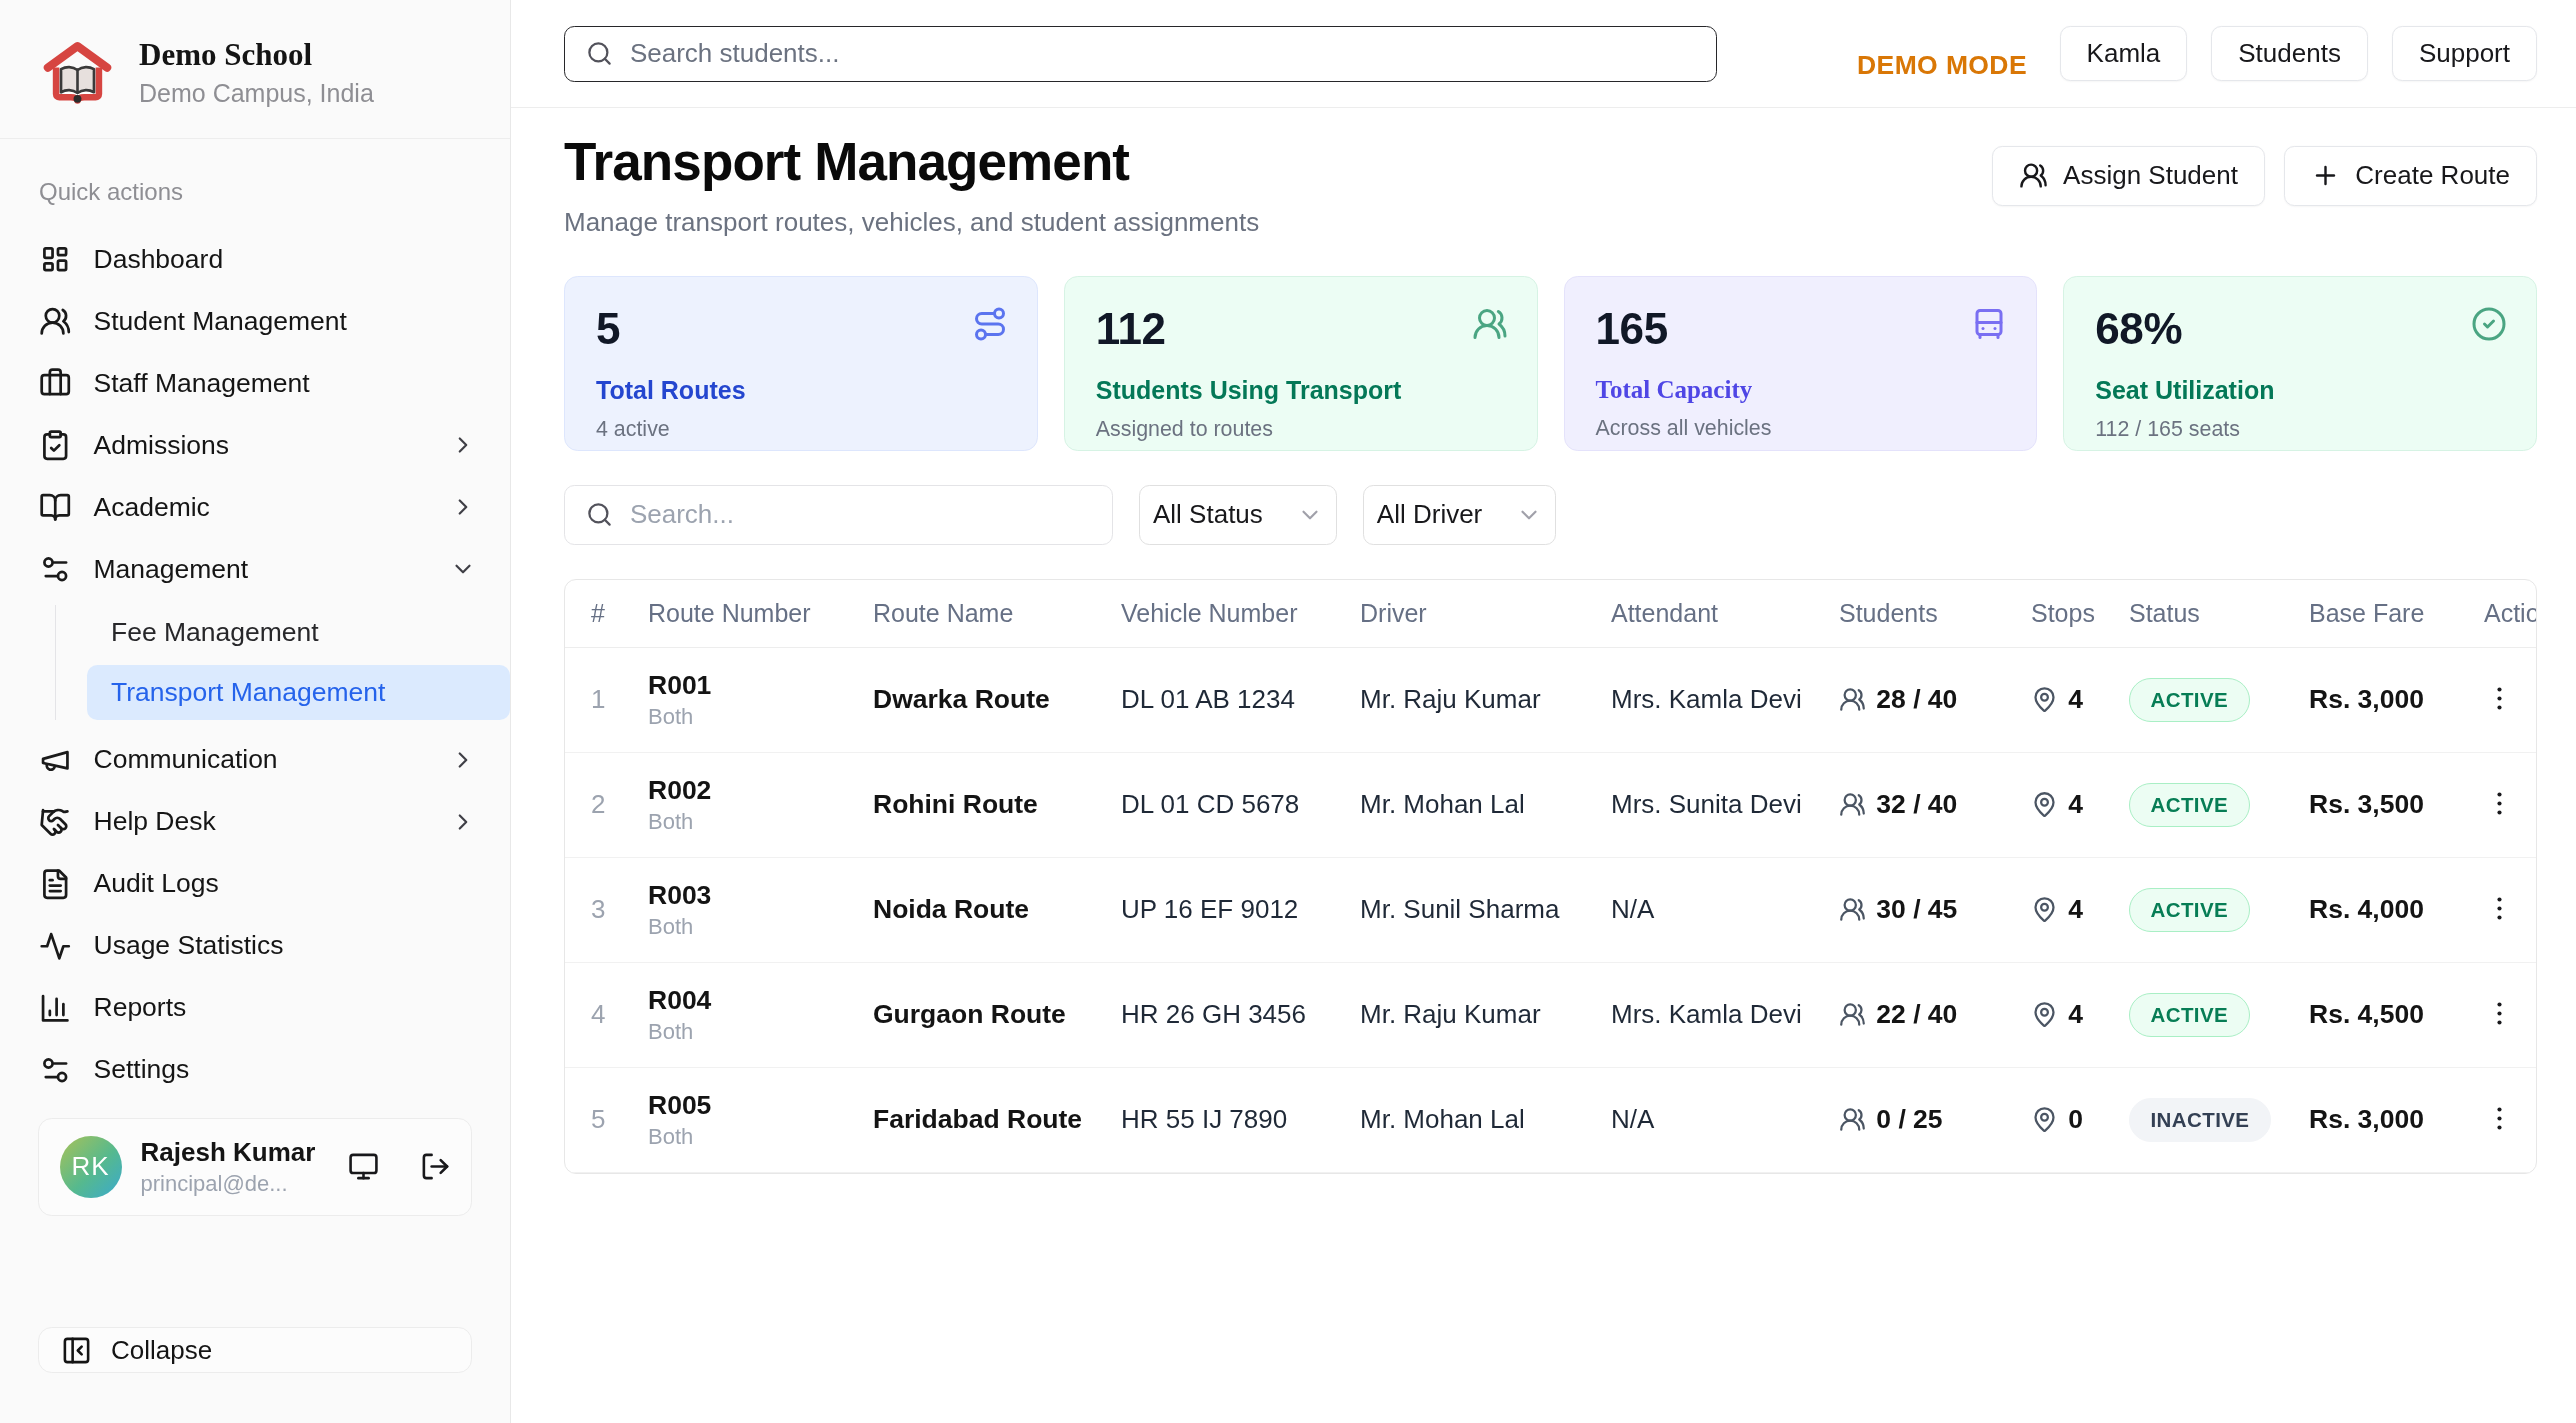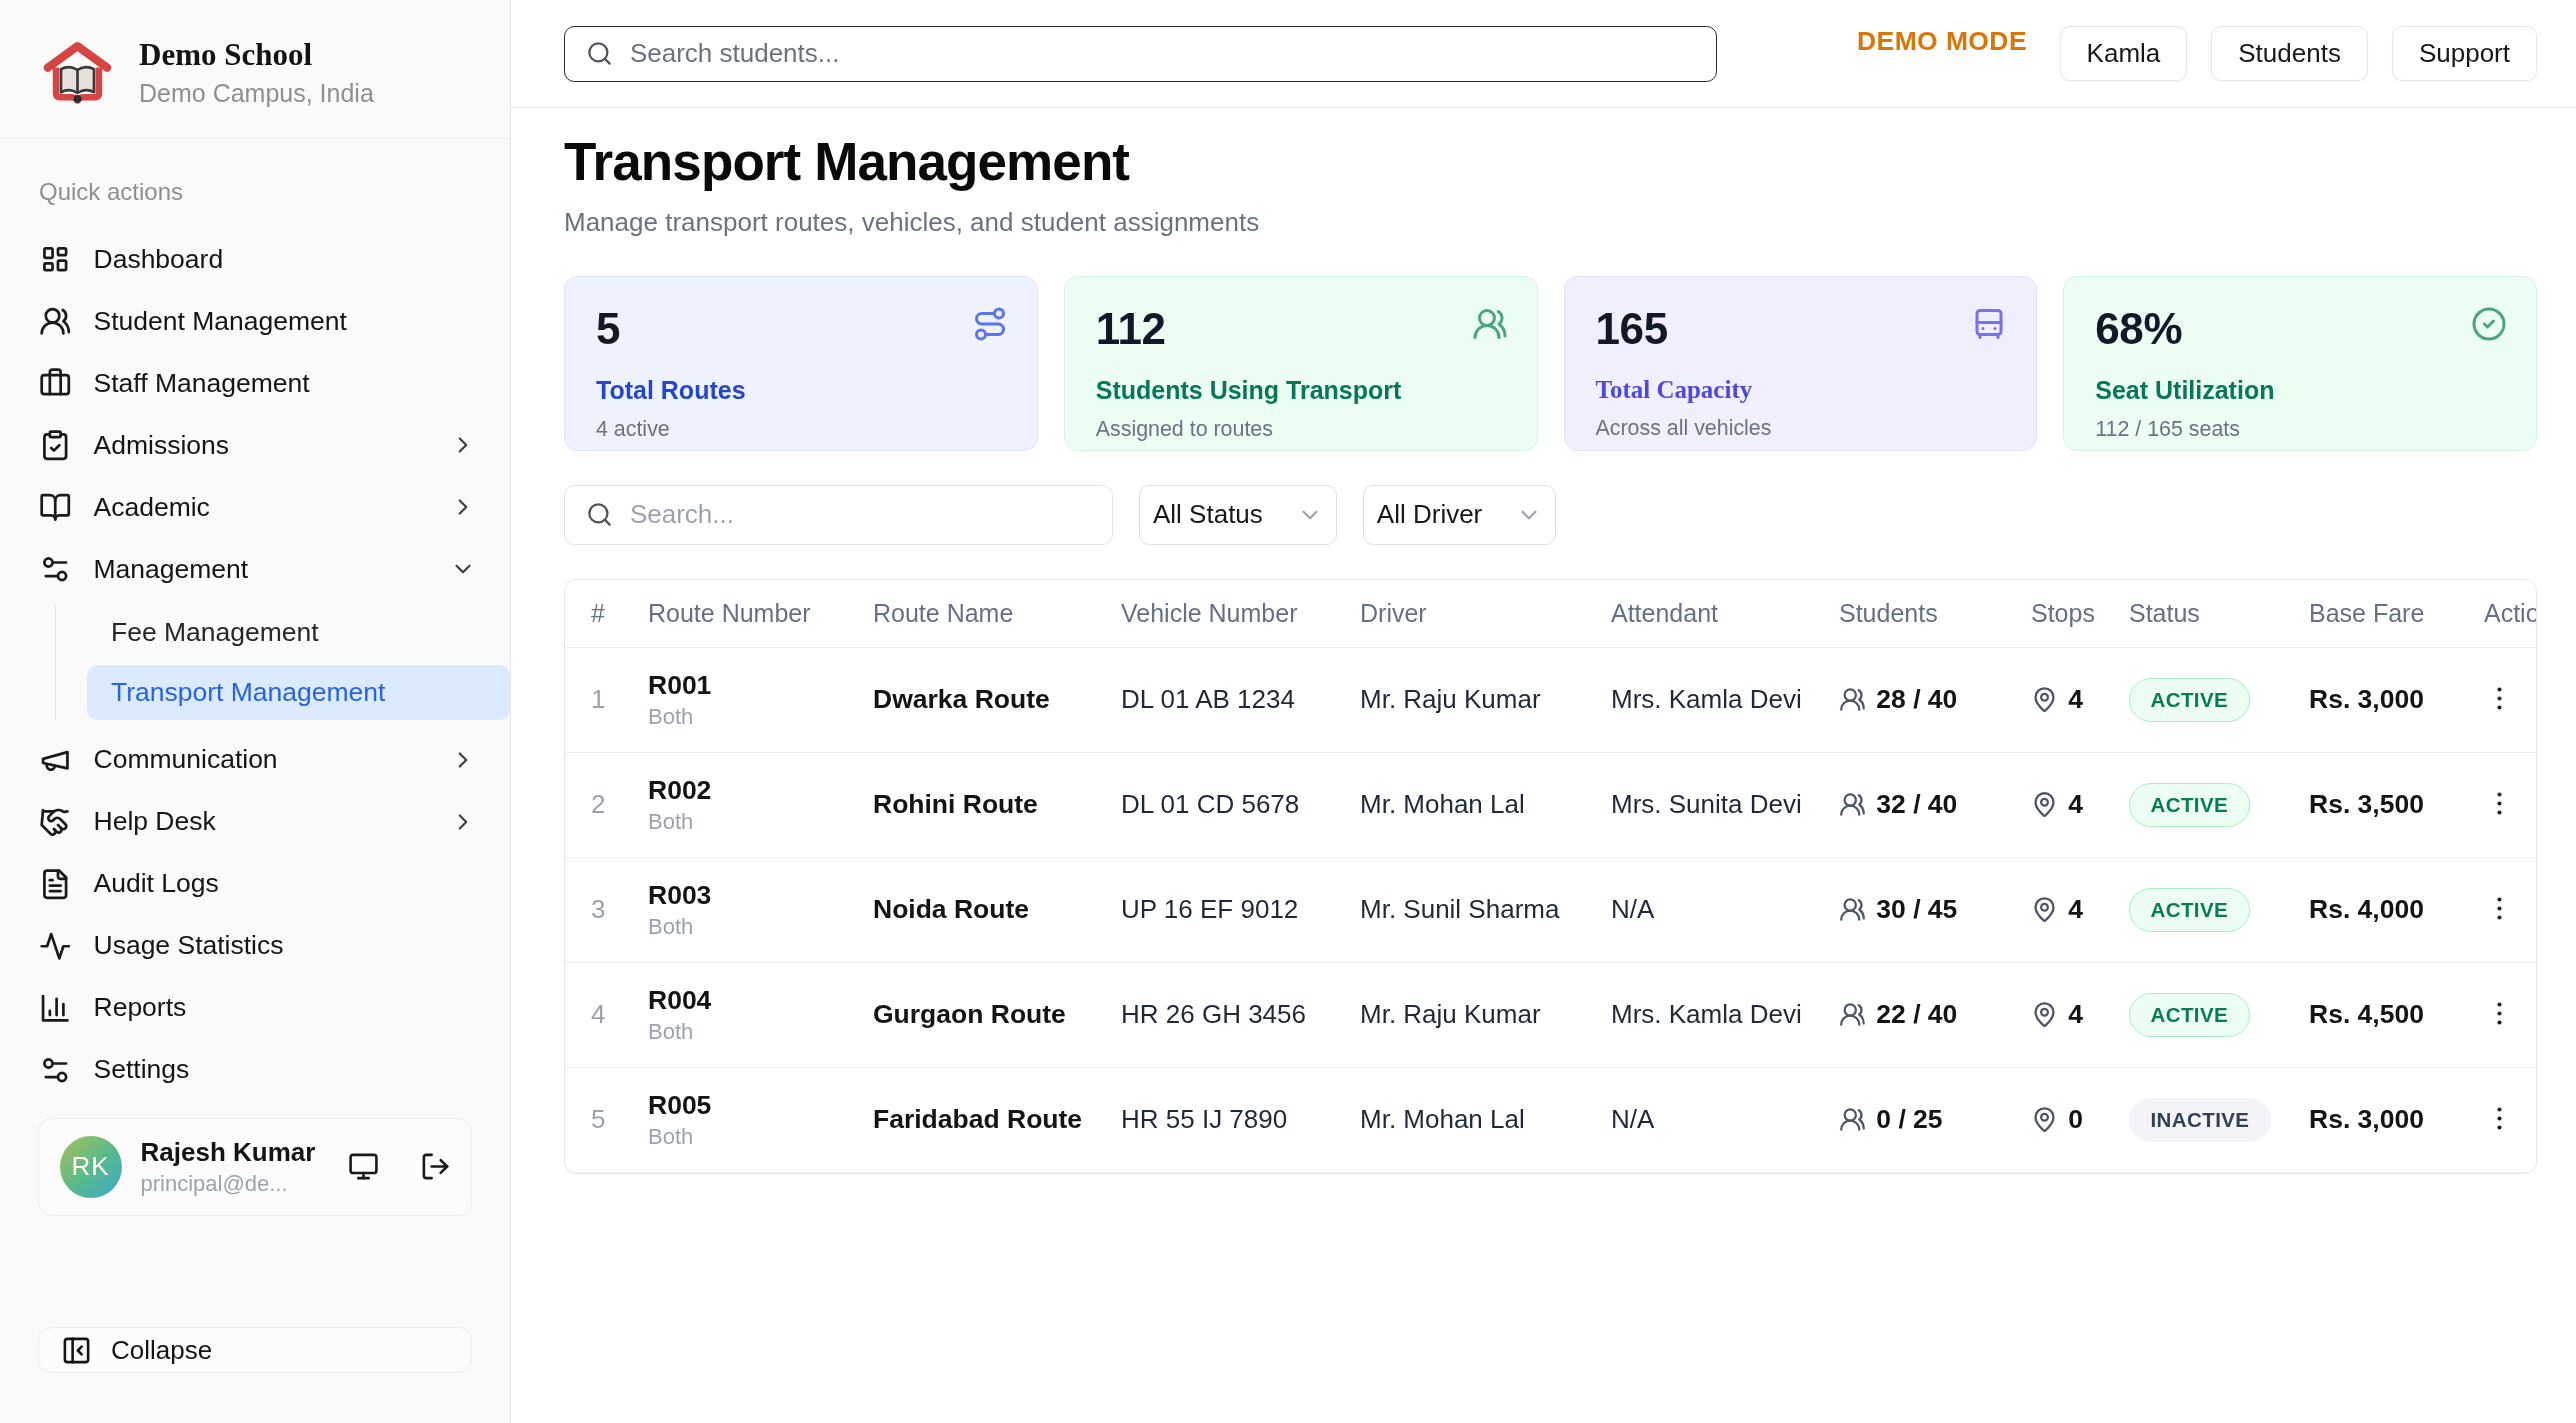--- a/index.html
+++ b/index.html
@@ -34,21 +34,21 @@
   .collapse-btn{border:0.9px solid #ececec;background:#fcfcfc;border-radius:13.7px;height:46px;width:100%;display:flex;align-items:center;gap:19px;padding:0 22px;font-size:26px;color:#141414;cursor:pointer;font-family:inherit;}
   .collapse-btn .nicon{width:31px;height:31px;}
 
   
   .main{flex:1;display:flex;flex-direction:column;min-width:0;}
   .topbar{height:108px;border-bottom:0.9px solid #ededed;display:flex;align-items:center;padding:0 39px 0 53px;gap:26px;}
   .top-search{flex:0 0 1153px;height:56px;border:1.7px solid #27272a;border-radius:10.3px;display:flex;align-items:center;gap:15.4px;padding:0 20.5px;background:#fff;}
   .top-search input{border:none;outline:none;font-size:26px;flex:1;color:#18181b;background:transparent;font-family:inherit;}
   .top-search input::placeholder{color:#6b7280;}
   .sicon{width:27px;height:27px;color:#52525b;flex:0 0 auto;}
-  .top-right{margin-left:auto;display:flex;align-items:flex-start;gap:24px;}
+  .top-right{margin-left:auto;display:flex;align-items:flex-end;gap:24px;}
   .demo-badge{color:#d97706;font-weight:bold;font-size:26.5px;letter-spacing:0.4px;margin-right:8.6px;}
   .chip-btn{height:55px;padding:0 26px;border:0.9px solid #e5e7eb;background:#fff;border-radius:10.3px;font-size:26px;color:#18181b;cursor:pointer;box-shadow:0 0.9px 1.7px rgba(0,0,0,.04);font-family:inherit;}
 
   .content{flex:1;padding:24px 39px 0 53px;overflow:hidden;}
   .page-head{display:flex;align-items:flex-start;}
   .page-title{font-size:53px;font-weight:bold;letter-spacing:-0.9px;color:#0a0a0a;line-height:1.15;}
   .page-sub{font-size:26px;color:#6b7280;margin-top:14px;}
   .head-actions{margin-left:auto;display:flex;gap:19px;margin-top:13.7px;}
   .action-btn{height:60px;padding:0 26px;display:flex;align-items:center;gap:15.4px;border:0.9px solid #e5e7eb;background:#fff;border-radius:10.3px;font-size:26px;color:#18181b;cursor:pointer;box-shadow:0 0.9px 1.7px rgba(0,0,0,.04);font-family:inherit;}
   .action-btn .nicon{width:29px;height:29px;}
@@ -297,20 +297,37 @@
       </div>
     </div>
 
     <div class="content">
 
       <div class="page-head">
         <div>
           <div class="page-title">Transport Management</div>
           <div class="page-sub">Manage transport routes, vehicles, and student assignments</div>
         </div>
+        <div class="head-actions">
+          <button class="action-btn">
+            <svg class="nicon" viewBox="0 0 24 24" fill="none" stroke="currentColor" stroke-width="2" stroke-linecap="round" stroke-linejoin="round">
+                <path d="M18 21a8 8 0 0 0-16 0"></path>
+                <circle cx="10" cy="8" r="5"></circle>
+                <path d="M22 20c0-3.37-2-6.5-4-8a5 5 0 0 0-.45-8.3"></path>
+              </svg>
+            <span>Assign Student</span>
+          </button>
+          <button class="action-btn">
+            <svg class="nicon" viewBox="0 0 24 24" fill="none" stroke="currentColor" stroke-width="2" stroke-linecap="round" stroke-linejoin="round">
+                <path d="M5 12h14"></path>
+                <path d="M12 5v14"></path>
+              </svg>
+            <span>Create Route</span>
+          </button>
+        </div>
       </div>
 
       <div class="stats">
         <div class="stat-card theme-blue">
           <div class="value">5</div>
           <svg class="cicon" viewBox="0 0 24 24" fill="none" stroke="currentColor" stroke-width="2" stroke-linecap="round" stroke-linejoin="round">
               <circle cx="6" cy="19" r="3"></circle>
               <path d="M9 19h8.5a3.5 3.5 0 0 0 0-7h-11a3.5 3.5 0 0 1 0-7H15"></path>
               <circle cx="18" cy="5" r="3"></circle>
             </svg>

